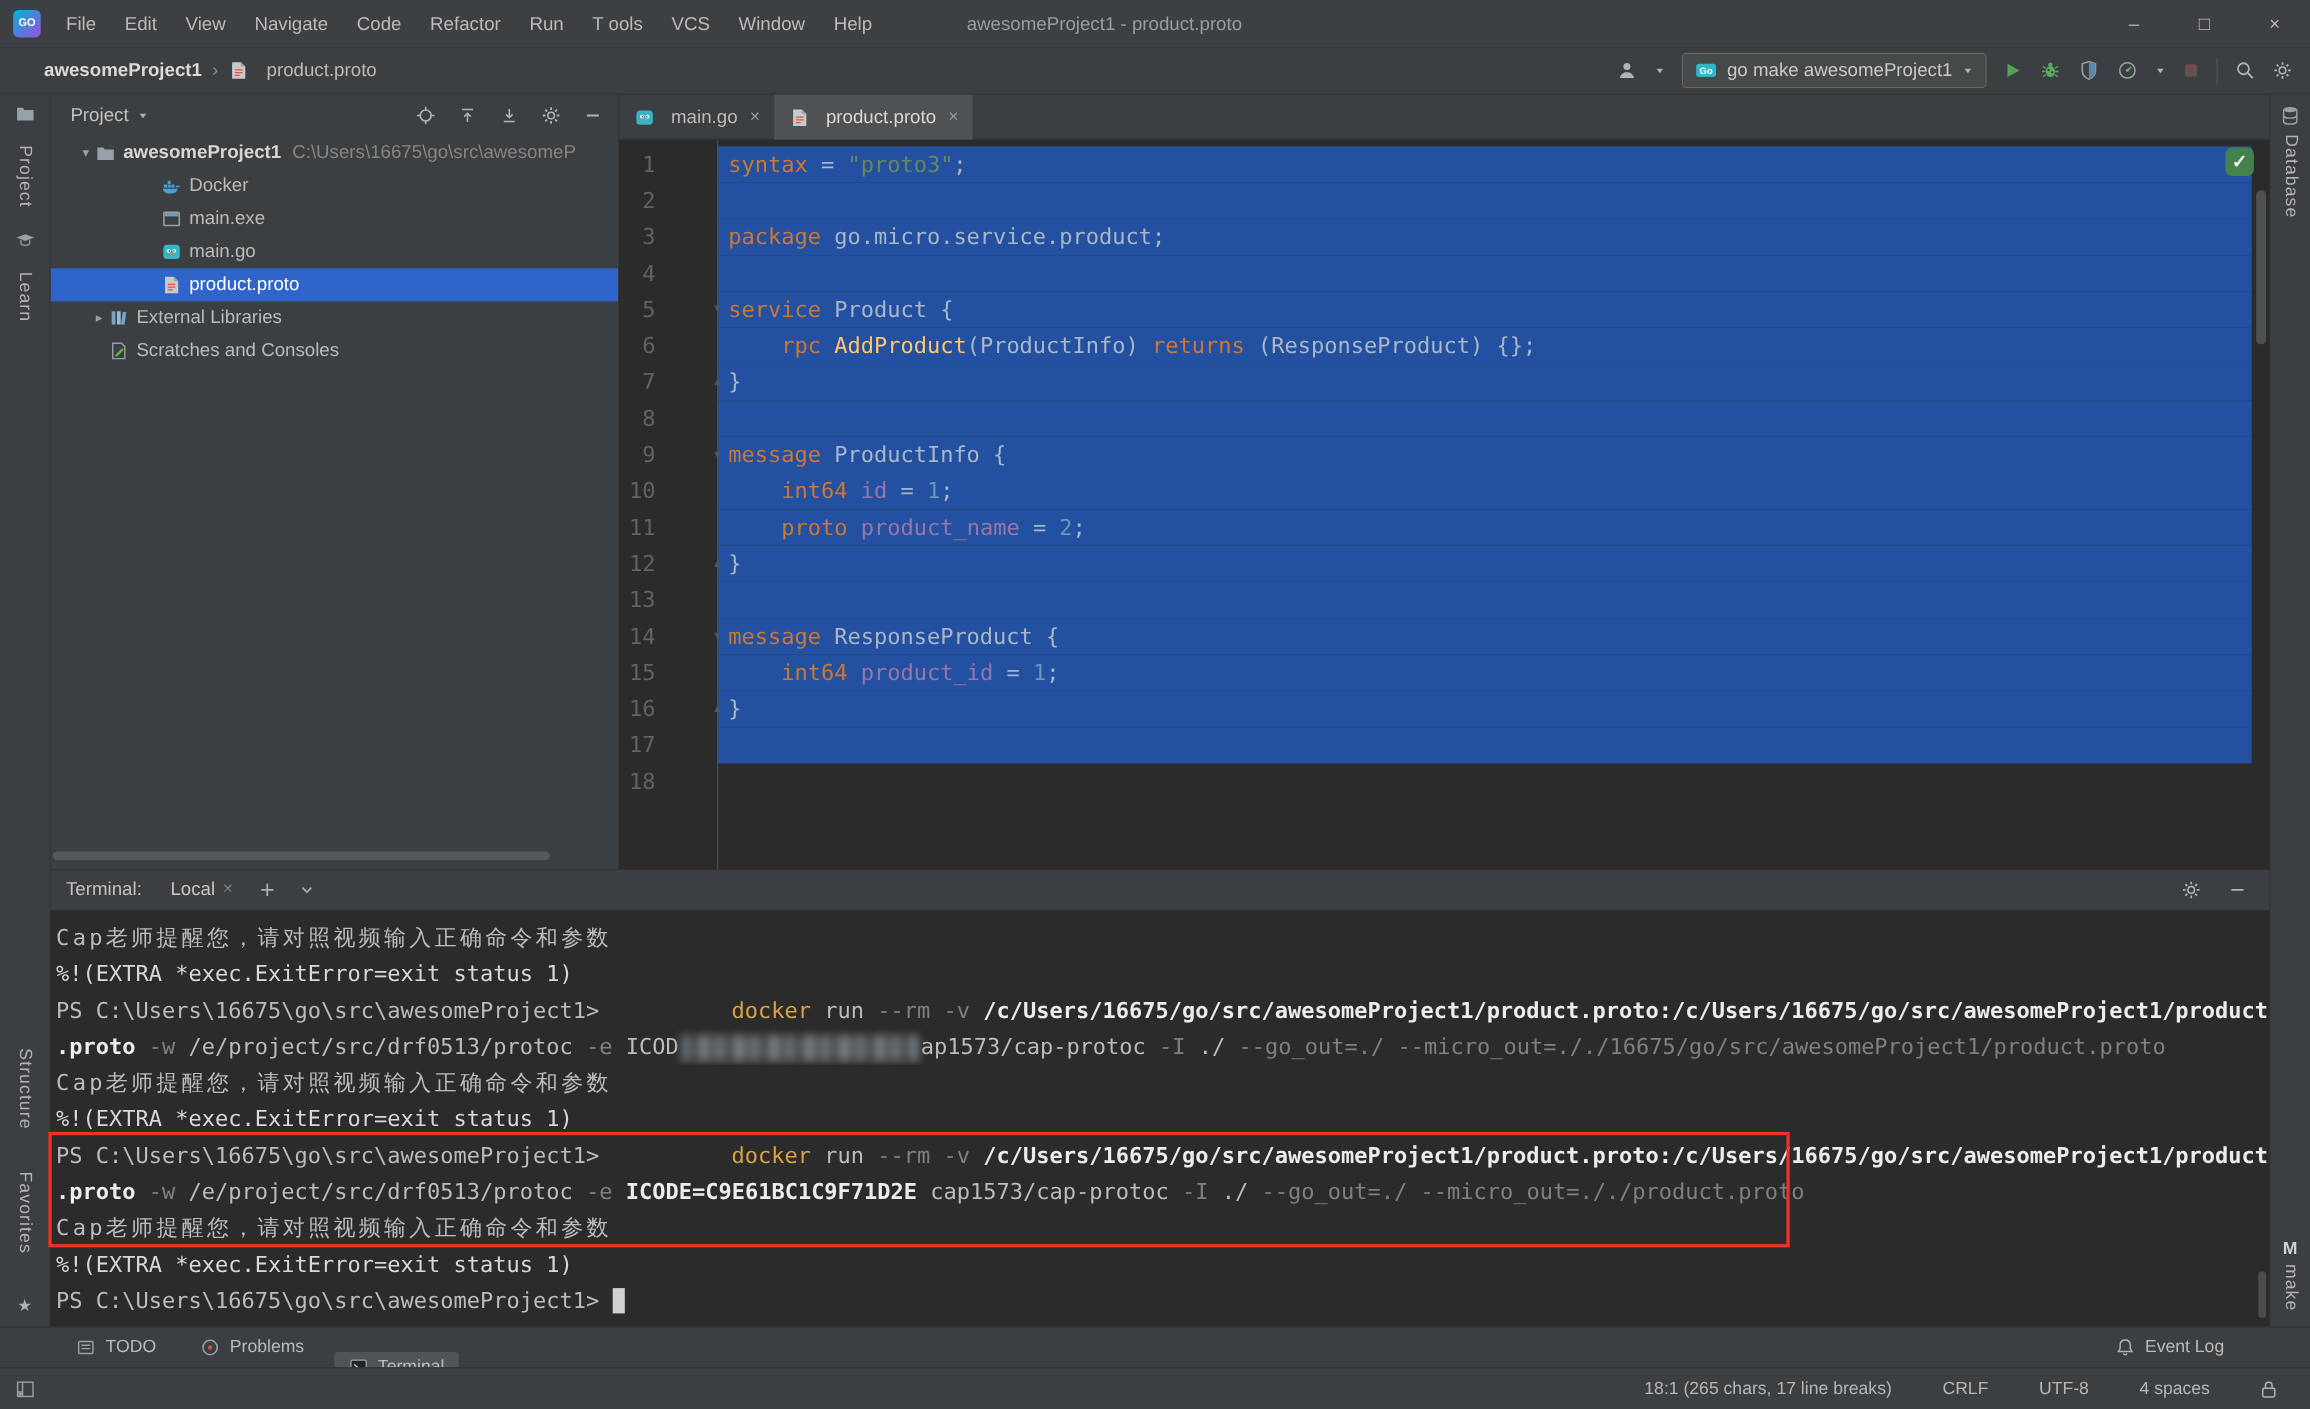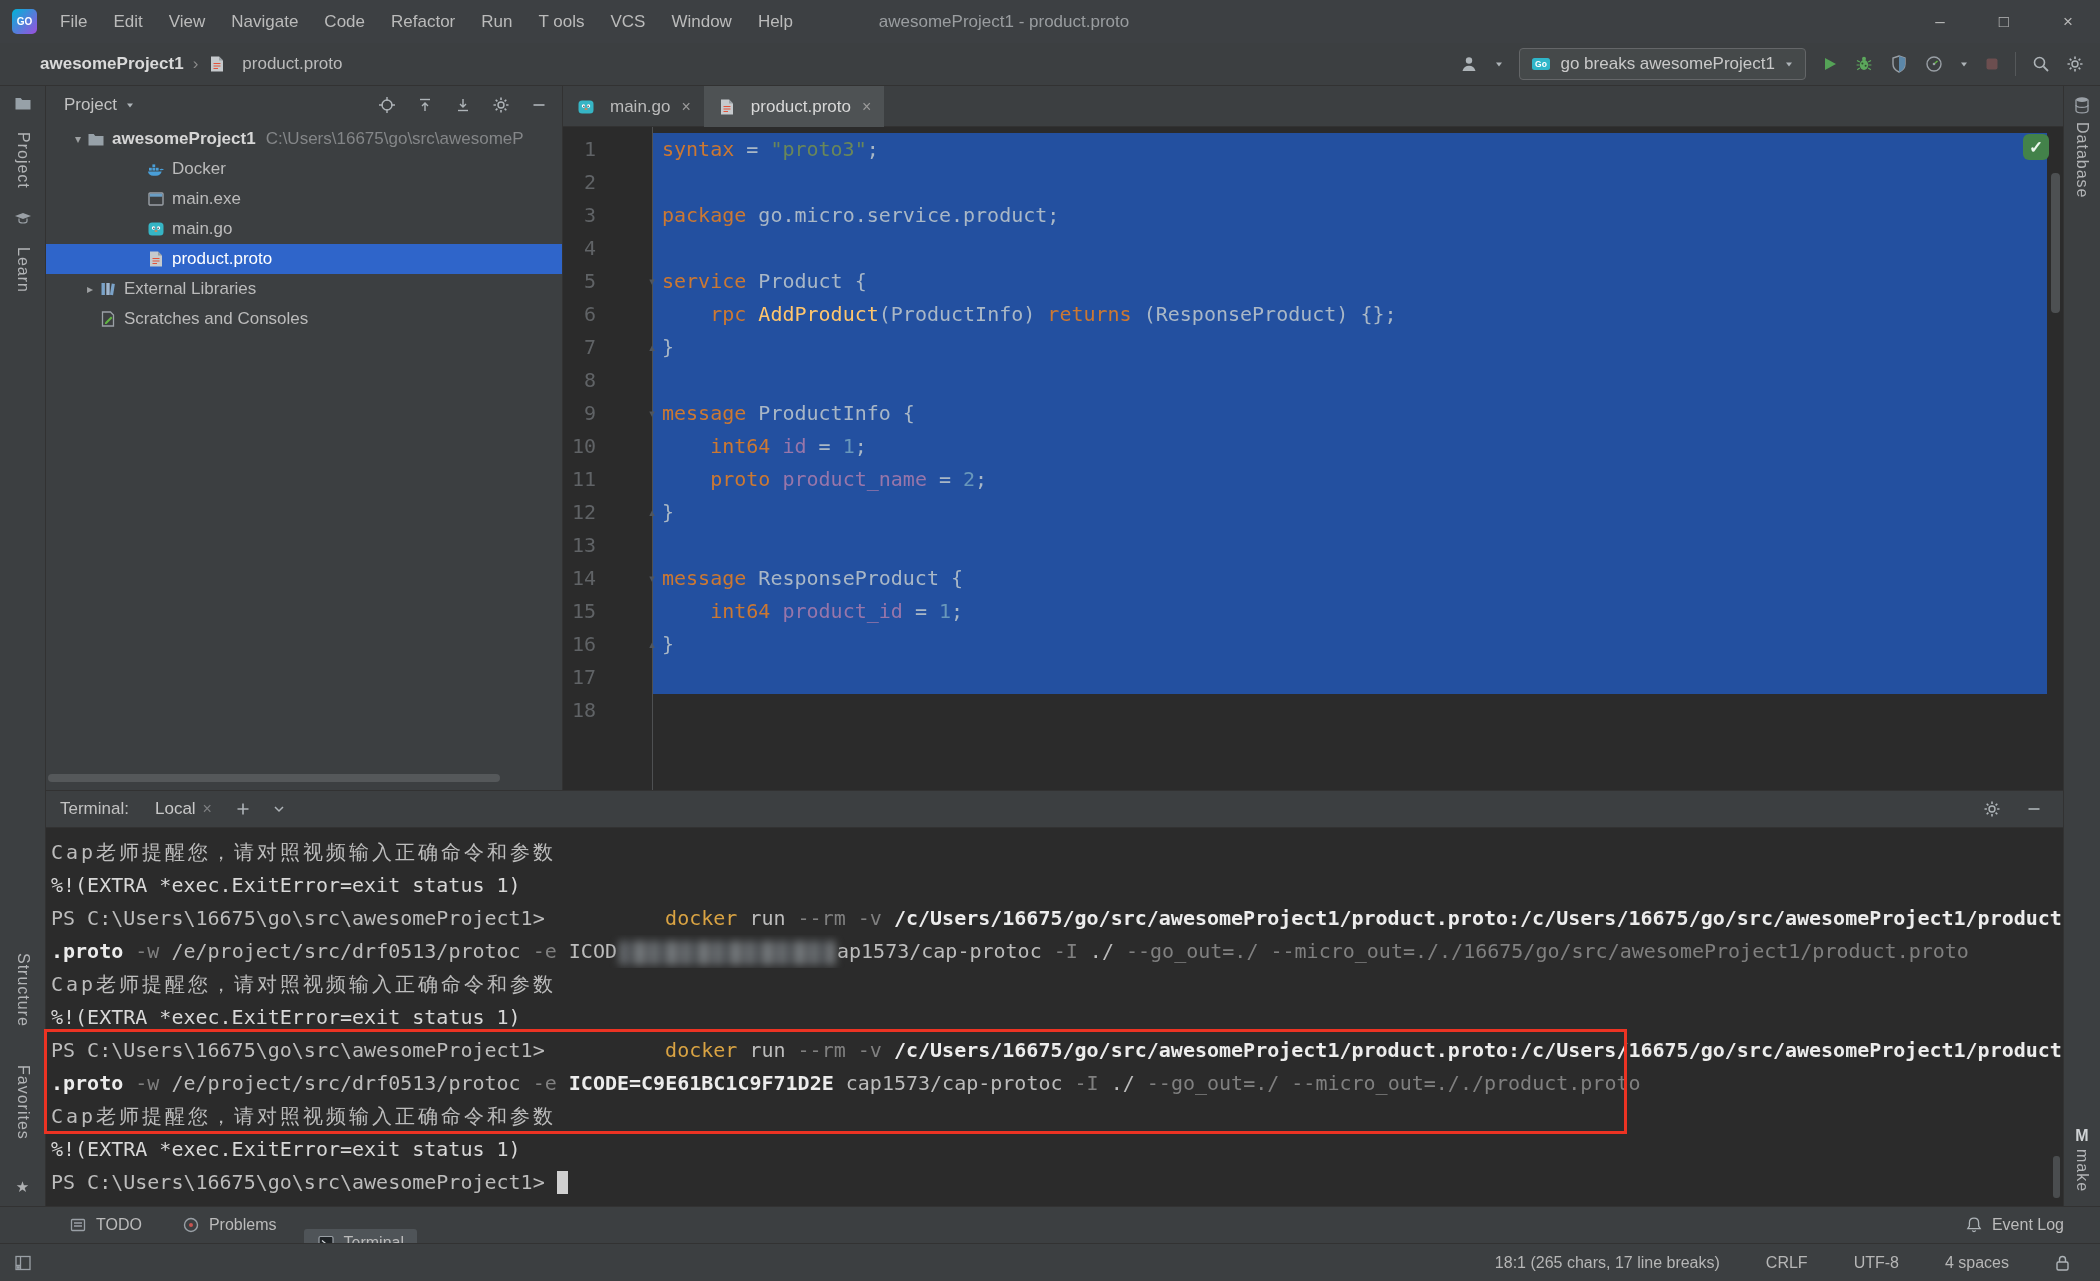--- a/index.html
+++ b/index.html
@@ -90,21 +90,21 @@
   background:repeating-linear-gradient(90deg,#6b6f73 0 8px,#45484b 8px 16px,#7d8184 16px 24px,#55585b 24px 32px);filter:blur(4px);}
 .cursor{display:inline-block;width:11px;height:23px;background:#d0d0d0;vertical-align:text-bottom;}
 .t-vthumb{position:absolute;right:3px;bottom:8px;width:7px;height:42px;background:#4a4d4f;border-radius:3px;}
 .red-box{position:absolute;left:44px;top:1029px;width:1583px;height:105px;border:3px solid #ec3323;z-index:6;pointer-events:none;}
 
 
 .bottom-bar{position:absolute;left:0;top:1206px;width:2100px;height:37px;background:#3c3f41;border-top:1px solid #323232;
             display:flex;align-items:center;padding-left:56px;font-size:16px;}
 .bb-item{display:flex;align-items:center;gap:9px;padding:0 13px;height:28px;margin-right:14px;border-radius:3px;color:#bbbbbb;}
 .bb-item.active{background:#4f5458;margin-top:35px;}
-.bb-right{margin-left:auto;margin-right:36px;display:flex;align-items:center;gap:9px;color:#bbbbbb;}
+.bb-right{margin-left:auto;margin-right:78px;display:flex;align-items:center;gap:9px;color:#bbbbbb;}
 .statusbar{position:absolute;left:0;top:1243px;width:2100px;height:38px;background:#3c3f41;border-top:1px solid #323232;
            display:flex;align-items:center;font-size:16px;color:#b6b6b6;gap:45px;}
 .sb-left{margin-left:14px;display:flex;align-items:center;}
 .sb-right{margin-left:auto;margin-right:30px;display:flex;align-items:center;gap:46px;}
 </style>
 </head>
 <body>
 
 <div class="app">
 
@@ -156,21 +156,21 @@
             <path d="M2 3.5h6L5 7.5z" fill="#aeb4b8"></path>
           </svg>
         </span>
       <div class="combo">
         <span class="tb-ic">
             <svg width="20" height="20" viewBox="0 0 20 20">
               <rect x="1" y="4" width="18" height="12" rx="2.5" fill="#2fb6c9"></rect>
               <text x="10" y="13.4" font-size="8.5" font-weight="bold" fill="#fff" text-anchor="middle">Go</text>
             </svg>
           </span>
-        <span>go breaks awesomeProject1</span>
+        <span>go make awesomeProject1</span>
         <span class="tb-ic">
             <svg width="10" height="10" viewBox="0 0 10 10">
               <path d="M2 3.5h6L5 7.5z" fill="#aeb4b8"></path>
             </svg>
           </span>
       </div>
       <span class="tb-ic">
           <svg width="18" height="18" viewBox="0 0 18 18">
             <path d="M4 3l11 6-11 6z" fill="#55a357"></path>
           </svg>

